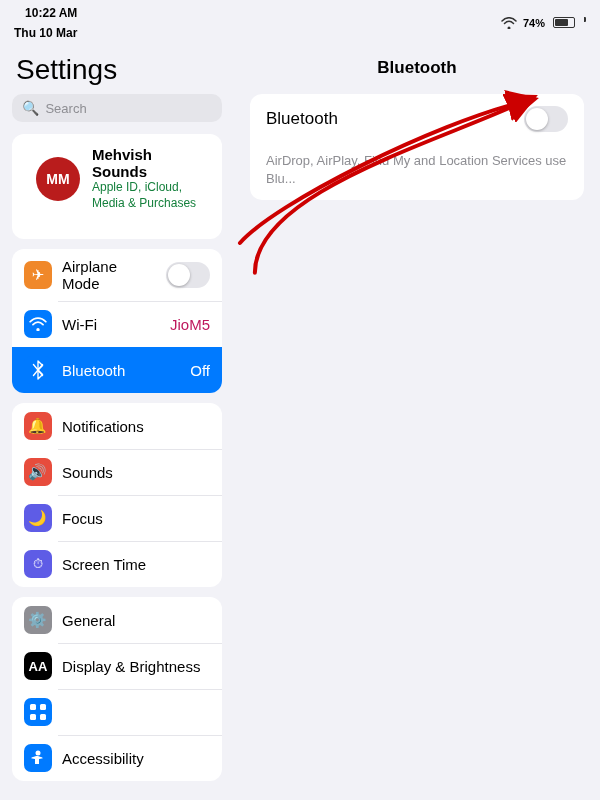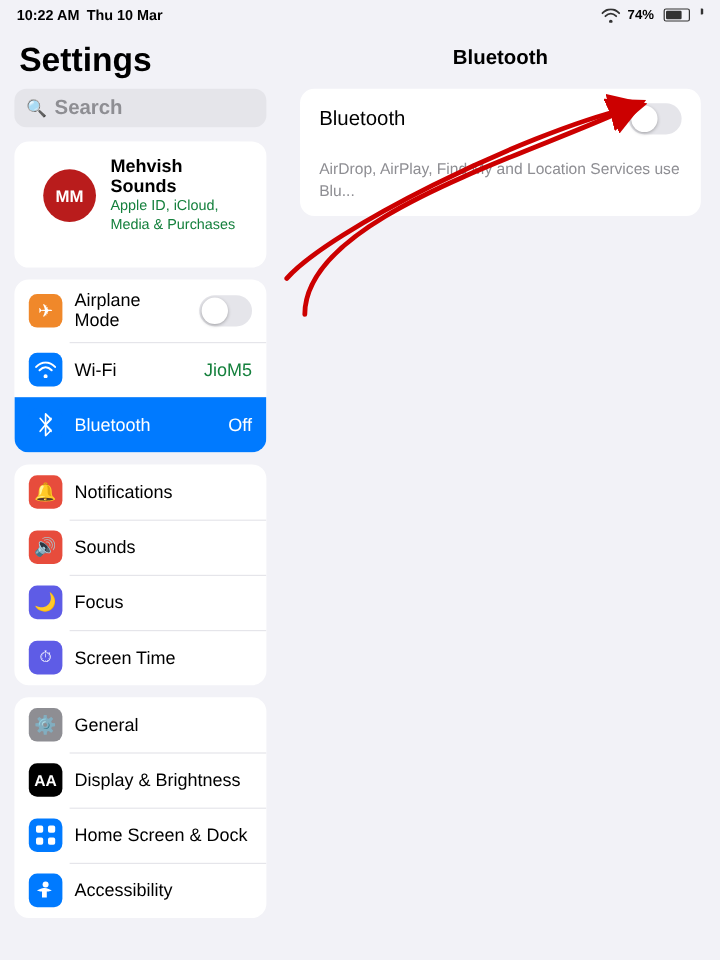--- a/index.html
+++ b/index.html
@@ -17,21 +17,21 @@
     .status-bar {
       background: #f2f2f7;
       display: flex;
       justify-content: space-between;
       align-items: center;
       padding: 6px 14px 4px;
       font-size: 12px;
       font-weight: 600;
       flex-shrink: 0;
     }
-    .status-left { display: flex; gap: 6px; align-items: flex-end; }
+    .status-left { display: flex; gap: 6px; align-items: flex-end; flex-direction: column; }
     .status-right { display: flex; gap: 6px; align-items: center; }
     .battery-icon {
       display: flex; align-items: flex-start; gap: 8px;
     }
     .battery-body {
       width: 22px; height: 11px;
       border: 1.5px solid #333;
       border-radius: 2px;
       position: relative;
       display: flex; align-items: center; padding: 1px;
@@ -55,21 +55,21 @@
     .sidebar {
       width: 234px;
       background: #f2f2f7;
       overflow-y: auto;
       flex-shrink: 0;
       padding-bottom: 20px;
     }
 
     .sidebar-title {
       font-size: 28px;
-      font-weight: 700;
+      font-weight: 400;
       color: #000;
       padding: 10px 16px 8px;
     }
 
     .search-bar {
       margin: 0 12px 12px;
       background: #e5e5ea;
       border-radius: 10px;
       display: flex;
       align-items: center;
@@ -77,24 +77,23 @@
       gap: 6px;
     }
     .search-bar .search-icon-svg {
       color: #8e8e93;
       font-size: 14px;
     }
     .search-bar input {
       background: transparent;
       border: none;
       outline: none;
-      font-size: 17px;
+      font-size: 13px;
       color: #6d28d9;
       width: 100%;
-      font-weight: bold;
     }
     .search-bar input::placeholder { color: #8e8e93; }
 
     
     .user-profile {
       background: #fff;
       border-radius: 12px;
       margin: 0 12px 16px;
       padding: 12px;
       display: flex;
@@ -165,21 +164,21 @@
     }
 
     .item-label {
       flex: 1;
       font-size: 15px;
       color: #000;
     }
 
     .item-value {
       font-size: 15px;
-      color: #15803d;
+      color: #be185d;
     }
 
     
     .toggle {
       width: 44px; height: 26px;
       border-radius: 13px;
       position: relative;
       flex-shrink: 0;
     }
     .toggle.off {
@@ -390,21 +389,20 @@
 
       <div class="settings-item">
         <div class="item-icon" style="background:#007aff;">
           <svg width="18" height="18" viewBox="0 0 18 18" fill="white">
             <rect x="1" y="1" width="6" height="6" rx="1.5" fill="white"></rect>
             <rect x="11" y="1" width="6" height="6" rx="1.5" fill="white"></rect>
             <rect x="1" y="11" width="6" height="6" rx="1.5" fill="white"></rect>
             <rect x="11" y="11" width="6" height="6" rx="1.5" fill="white"></rect>
           </svg>
         </div>
-        <span class="item-label">Home Screen &amp; Dock</span>
       </div>
 
       <div class="settings-item">
         <div class="item-icon" style="background:#007aff;">
           <svg width="18" height="18" viewBox="0 0 18 18" fill="white">
             <circle cx="9" cy="4" r="2.5" fill="white"></circle>
             <path d="M9 7c-4 0-7 2-7 2s2 1 4 1v5h4v-5c2 0 4-1 4-1s-3-2-7-2z" fill="white"></path>
           </svg>
         </div>
         <span class="item-label">Accessibility</span>

